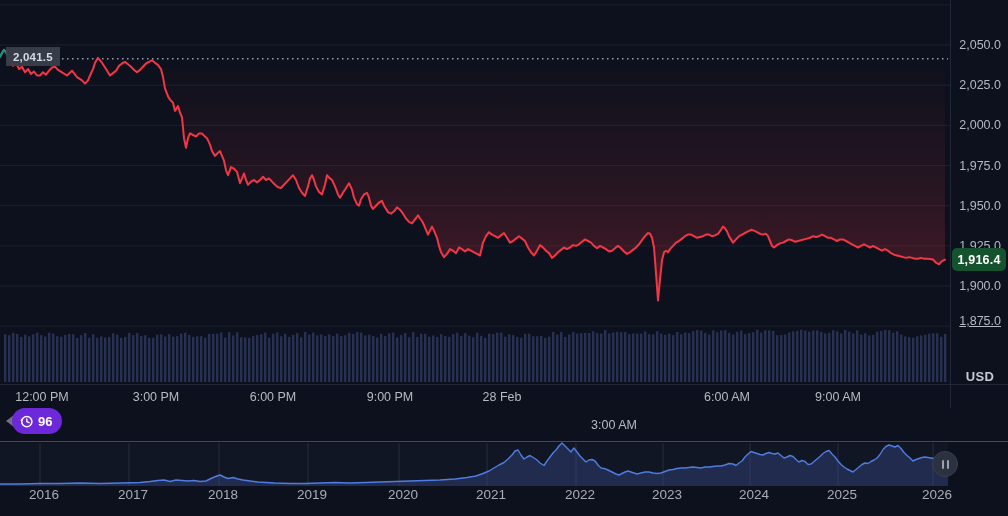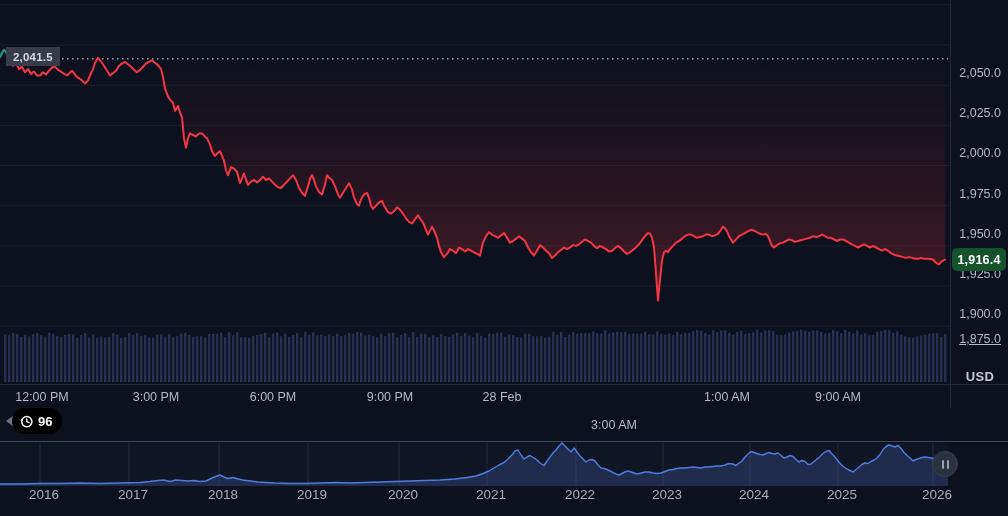--- a/index.html
+++ b/index.html
@@ -17,41 +17,41 @@
   
   .price-pill{
     left:6px;top:47px;height:19px;padding:0 7px;border-radius:0;
     background:rgba(57,62,75,0.96);color:#d7dae1;font-size:11.5px;font-weight:bold;
     display:flex;align-items:center;z-index:5;letter-spacing:.2px;
   }
   
   #price-axis{left:950px;top:0;width:58px;height:408px;border-left:1px solid #232838;}
   .ytick{
     position:absolute;left:0;width:58px;height:16px;line-height:16px;
-    text-align:right;padding-right:8px;color:#b4b8c2;font-size:12.5px;font-weight:500;margin-top:28px;
+    text-align:right;padding-right:8px;color:#b4b8c2;font-size:12.5px;font-weight:500;
   }
   .currency{
     position:absolute;left:0;top:369px;width:58px;text-align:center;
     color:#c6c9d2;font-size:13px;font-weight:bold;letter-spacing:.3px;
   }
   .price-tag{
     position:absolute;left:1px;width:54px;height:23px;border-radius:5px;
     background:#14532d;color:#ffffff;font-size:12.5px;font-weight:bold;
     display:flex;align-items:center;justify-content:center;z-index:6;letter-spacing:.2px;
   }
   
   #time-axis{left:0;top:384px;width:1008px;height:24px;border-top:1px solid #222838;}
   .xtick{
     position:absolute;top:5px;transform:translateX(-50%);
     color:#b6bac3;font-size:12.5px;white-space:nowrap;
   }
   
   .badge{
     left:12px;top:408px;height:26px;padding:0 10px 0 7px;border-radius:13px;
-    background:#000000;display:flex;align-items:center;gap:4px;z-index:7;
+    background:#6d28d9;display:flex;align-items:center;gap:4px;z-index:7;
   }
   .badge-tip{
     position:absolute;left:6px;top:415px;width:0;height:0;z-index:6;
     border-top:6px solid transparent;border-bottom:6px solid transparent;
     border-right:8px solid #6d7383;
   }
   .badge-count{color:#ffffff;font-size:13px;font-weight:bold;}
   
   #navigator{left:0;top:441px;width:1008px;height:45px;border-top:1px solid #434a5c;}
   #year-axis{left:4px;top:487px;width:1008px;height:20px;}
@@ -342,31 +342,31 @@
       <span>1,916.4</span>
     </div>
     <div class="currency">USD</div>
   <div class="ytick" style="top: 37px;">2,050.0</div>
       <div class="ytick" style="top: 77.2px;">2,025.0</div>
       <div class="ytick" style="top: 117.3px;">2,000.0</div>
       <div class="ytick" style="top: 157.5px;">1,975.0</div>
       <div class="ytick" style="top: 197.7px;">1,950.0</div>
       <div class="ytick" style="top: 237.9px;">1,925.0</div>
       <div class="ytick" style="top: 278px;">1,900.0</div>
-      <div class="ytick" style="top: 303px; text-decoration: underline;">1,875.0</div>
+      <div class="ytick" style="top: 313px; text-decoration: underline;">1,875.0</div>
     </div>
 
   <div class="abs" id="time-axis">
       <div class="xtick" style="left: 42px;">12:00 PM</div>
       <div class="xtick" style="left: 156px;">3:00 PM</div>
       <div class="xtick" style="left: 273px;">6:00 PM</div>
       <div class="xtick" style="left: 390px;">9:00 PM</div>
       <div class="xtick" style="left: 502px;">28 Feb</div>
       <div class="xtick" style="left: 614px; margin-top: 28px;">3:00 AM</div>
-      <div class="xtick" style="left: 727px;">1:00 AM</div>
+      <div class="xtick" style="left: 727px;">6:00 AM</div>
       <div class="xtick" style="left: 838px;">9:00 AM</div>
     </div>
 
   <span class="badge-tip abs"></span>
   <div class="abs badge">
     <svg width="15" height="15" viewBox="0 0 15 15">
       <circle cx="7.8" cy="7.6" r="5.1" fill="none" stroke="#ffffff" stroke-width="1.5"></circle>
       <path d="M7.8 4.9 L7.8 7.6 L10.1 8.7" fill="none" stroke="#ffffff" stroke-width="1.4" stroke-linecap="round" stroke-linejoin="round"></path>
       <path d="M2.7 4.4 L1.3 6.6 L3.9 6.9 Z" fill="#ffffff"></path>
     </svg>

